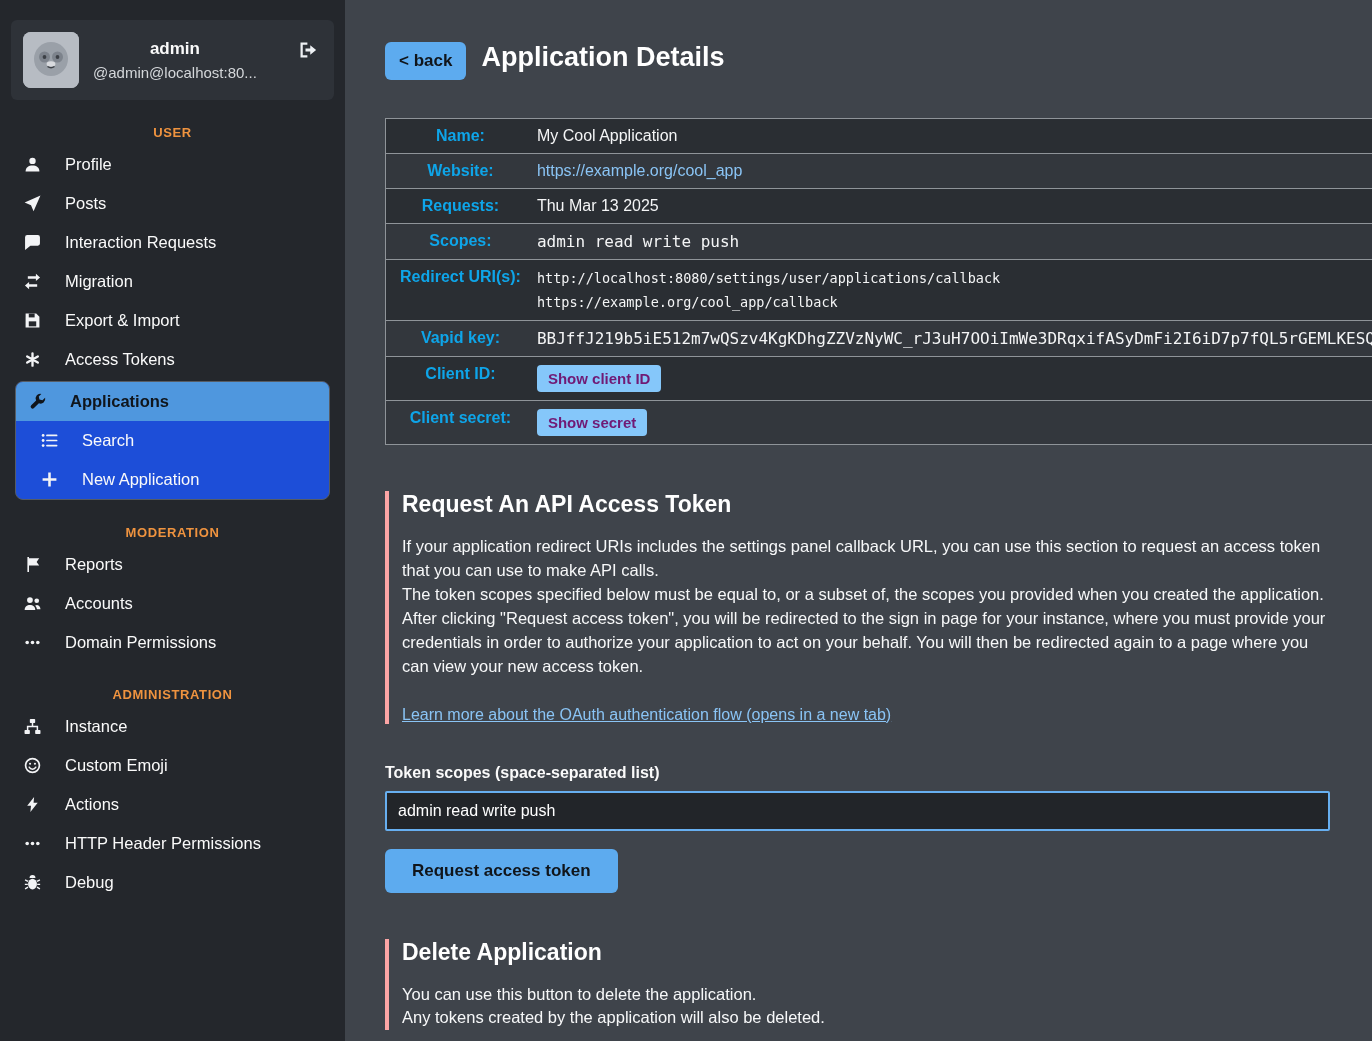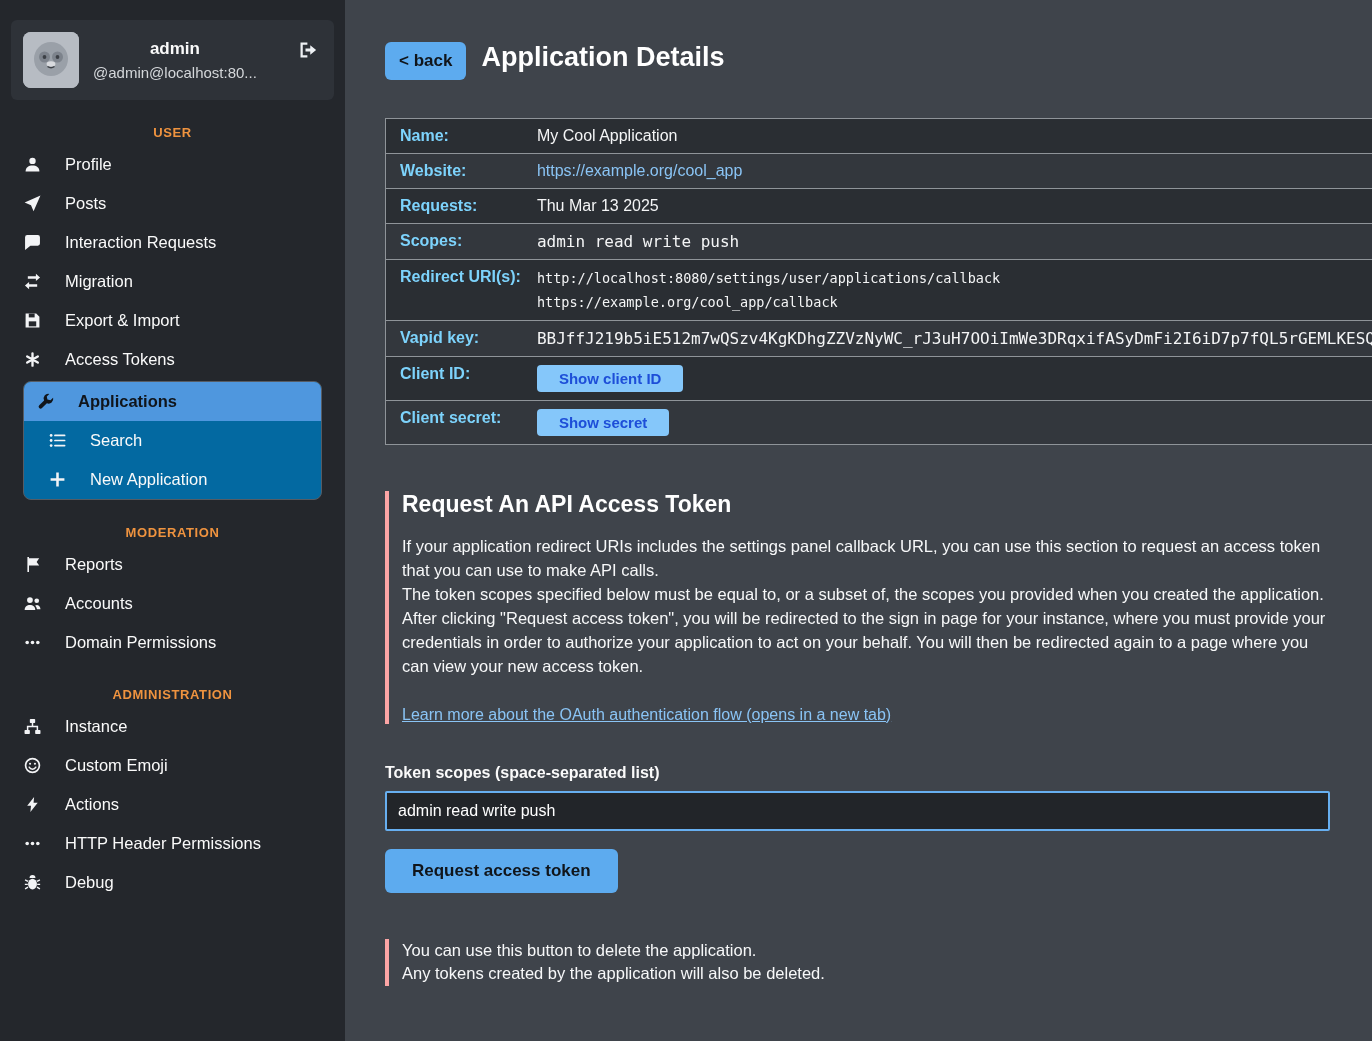--- a/index.html
+++ b/index.html
@@ -38,48 +38,48 @@
     letter-spacing:.6px; margin:25px 0 5px; padding:0 12px;
   }
   .nav-item {
     display:flex; align-items:center; gap:24px;
     padding:10px 12px; font-size:16.5px; color:#fafafa;
     border-radius:8px; cursor:pointer; text-decoration:none;
   }
   .nav-item .icon { width:18px; height:18px; display:flex; align-items:center; justify-content:center; color:#f3f4f6; flex-shrink:0; }
   .nav-item.active { background:#4f97de; color:#10151b; font-weight:bold; }
   .nav-item.active .icon { color:#10151b; }
-  .nav-group { border:1px solid #565c64; border-radius:8px; background:#0369a1; margin:2px 12px; }
+  .nav-group { border:1px solid #565c64; border-radius:8px; background:#1d4ed8; margin:2px 4px; }
   .nav-group .nav-item.active { border-radius:7px 7px 0 0; }
   .submenu .nav-item { padding-left:24px; }
   
   main { flex:1; padding:42px 42px 40px 40px; overflow:hidden; }
   .content { max-width:945px; }
   .page-header { display:flex; align-items:flex-start; gap:15px; margin-bottom:38px; }
   .back-btn {
     background:#5dabef; color:#10151b; font-weight:bold; font-size:17px;
     border:none; border-radius:6px; padding:9px 14px; cursor:pointer; font-family:inherit;
   }
   h1 { font-size:27px; margin:0; font-weight:bold; color:#ffffff; }
   table.details { width:100%; border-collapse:collapse; border:1px solid #8f9499; margin-bottom:46px; }
   .details tr:nth-child(odd) { background:#2a2e33; }
   .details tr:nth-child(even) { background:#33373d; }
   .details tr + tr { border-top:1px solid #8f9499; }
   .details th {
-    text-align:left; font-size:16px; font-weight:bold; color:#7dd3fc;
+    text-align:center; font-size:16px; font-weight:bold; color:#0ea5e9;
     padding:8px 8px 8px 14px; width:190px; vertical-align:top; white-space:nowrap;margin-left:41px;
   }
   .details td { font-size:16px; padding:8px; color:#f4f5f6; vertical-align:top; }
   .mono { font-family:"DejaVu Sans Mono","Liberation Mono",monospace; font-size:13.5px; }
   .mono-line { font-family:"DejaVu Sans Mono","Liberation Mono",monospace; font-size:13.5px; margin:2px 0 8px; }
   .mono-line:last-child { margin-bottom:2px; }
   a.link { color:#8ac4f5; cursor:pointer; }
   .show-btn {
-    background:#85c7fa; color:#1d4ed8; font-weight:bold; font-size:15px;
-    border:none; border-radius:4px; padding:5px 22px; cursor:pointer; font-family:inherit;
+    background:#85c7fa; color:#701a75; font-weight:bold; font-size:15px;
+    border:none; border-radius:4px; padding:5px 11px; cursor:pointer; font-family:inherit;
   }
   .orange-border { border-left:4px solid #fca5a5; padding-left:13px; }
   h2 { font-size:23px; margin:0 0 17px; font-weight:bold; color:#ffffff; }
   .orange-border p { margin:0; font-size:16.5px; line-height:1.45; color:#f7f8f9; }
   .docs-link { display:inline-block; margin-top:27px; font-size:16px; text-decoration:underline; }
   .form-label { display:block; font-weight:bold; font-size:16px; margin:40px 0 9px; }
   .scopes-input {
     width:100%; background:#222529; border:2px solid #67aff0; border-radius:2px;
     color:#ffffff; font-size:16px; padding:9px 11px; font-family:inherit; outline:none;
   }
@@ -369,19 +369,20 @@
       </div>
       <label class="form-label">Token scopes (space-separated list)</label>
       <input class="scopes-input" type="text" value="admin read write push" style="">
       <div>
         <button class="primary-btn">Request access token</button>
       </div>
     </section>
 
     <section class="delete-section">
       <div class="orange-border">
+        <h2>Delete Application</h2>
         <p>You can use this button to delete the application.</p>
         <p>Any tokens created by the application will also be deleted.</p>
       </div>
 
     </section>
   </div>
 </main>
 
 </body></html>

